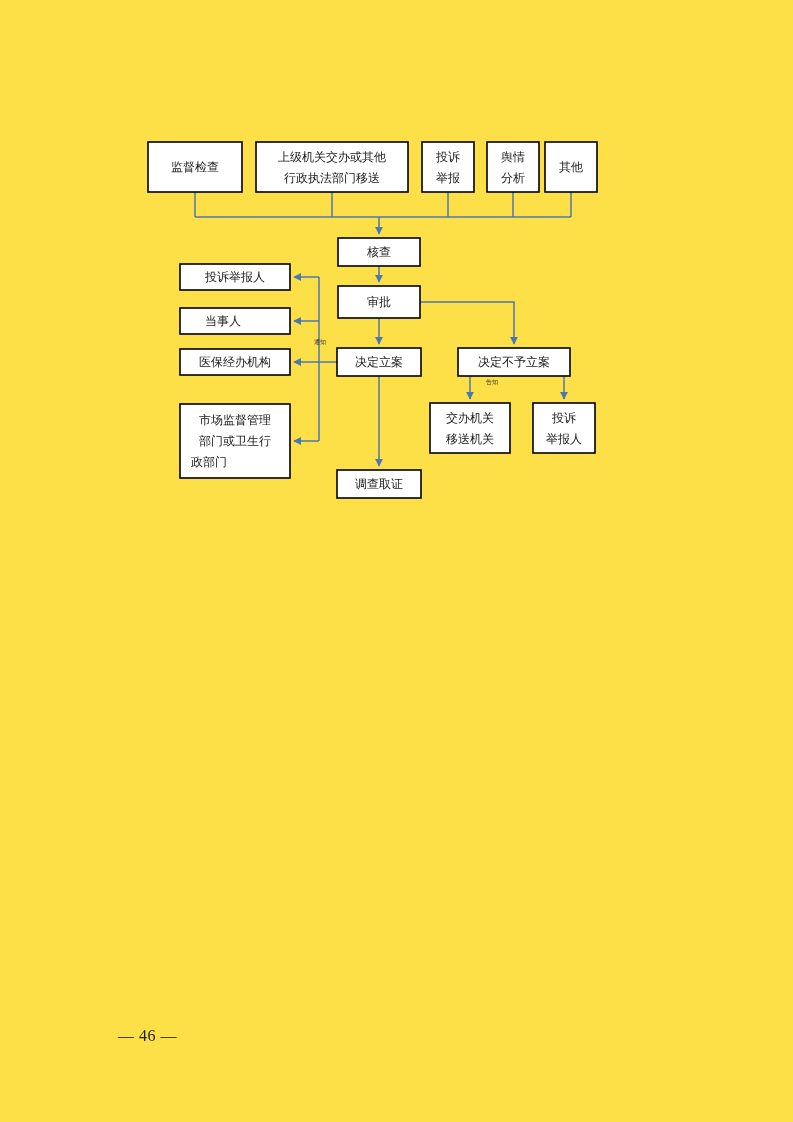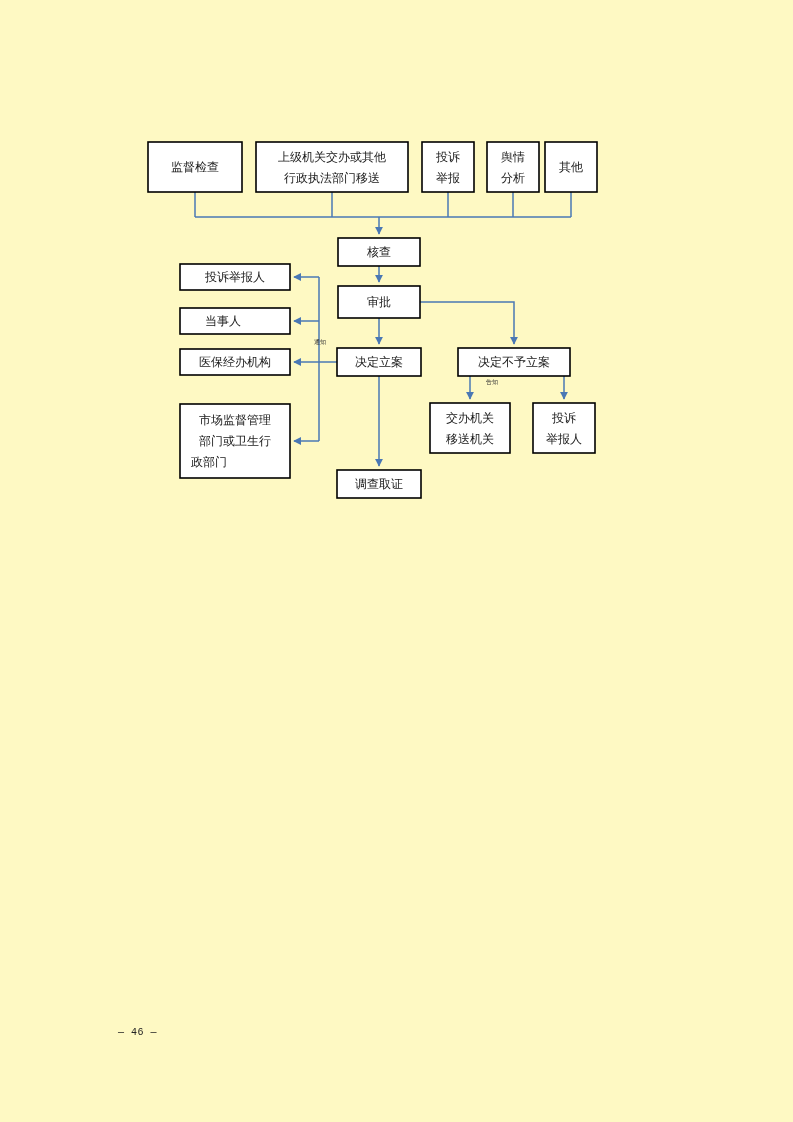--- a/index.html
+++ b/index.html
@@ -12,21 +12,21 @@
     height: 1122px;
     position: relative;
     font-family: "Liberation Serif", "DejaVu Serif", serif;
     overflow: hidden;
   }
   #page {
     position: absolute;
     left: 0; top: 0;
     width: 793px;
     height: 1122px;
-    background: #fef9c3;
+    background: #fde047;
   }
   #flow {
     position: absolute;
     left: 0; top: 0;
     width: 793px;
     height: 1122px;
   }
   .node-box {
     fill: #ffffff;
     stroke: #000000;
@@ -46,22 +46,22 @@
   .conn-label {
     font-family: "Liberation Serif", "DejaVu Serif", serif;
     font-size: 6px;
     fill: #333333;
     text-anchor: middle;
   }
   .footer-num {
     position: absolute;
     left: 118px;
     top: 1027px;
-    font-family: Liberation Mono, monospace;
-    font-size: 10px;
+    font-family: Liberation Serif, serif;
+    font-size: 16px;
     color: #222222;
     letter-spacing: 0.5px;
   }
 </style>
 </head>
 <body>
 
 <div id="page">
 
   <svg id="flow" viewBox="0 0 793 1122">

